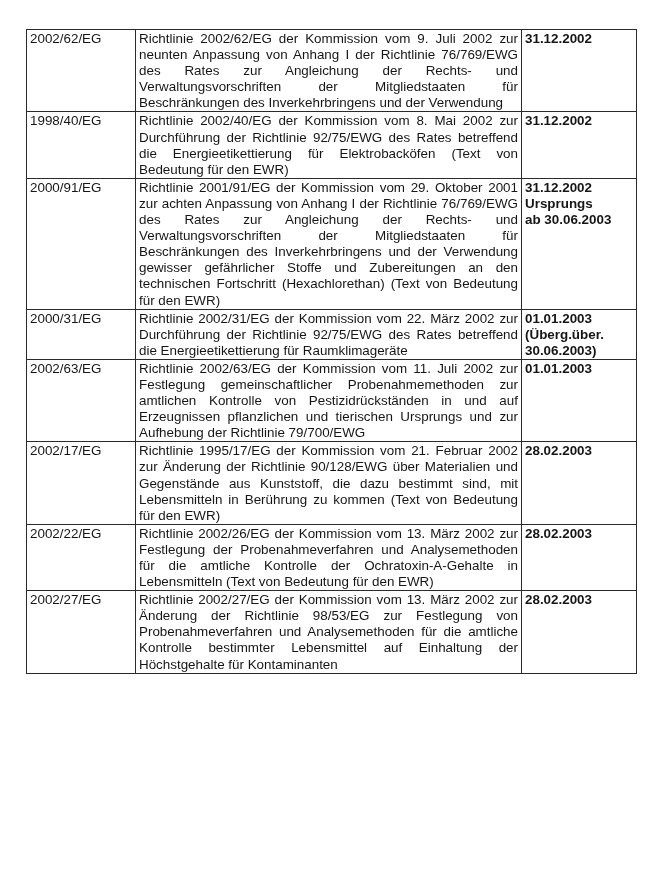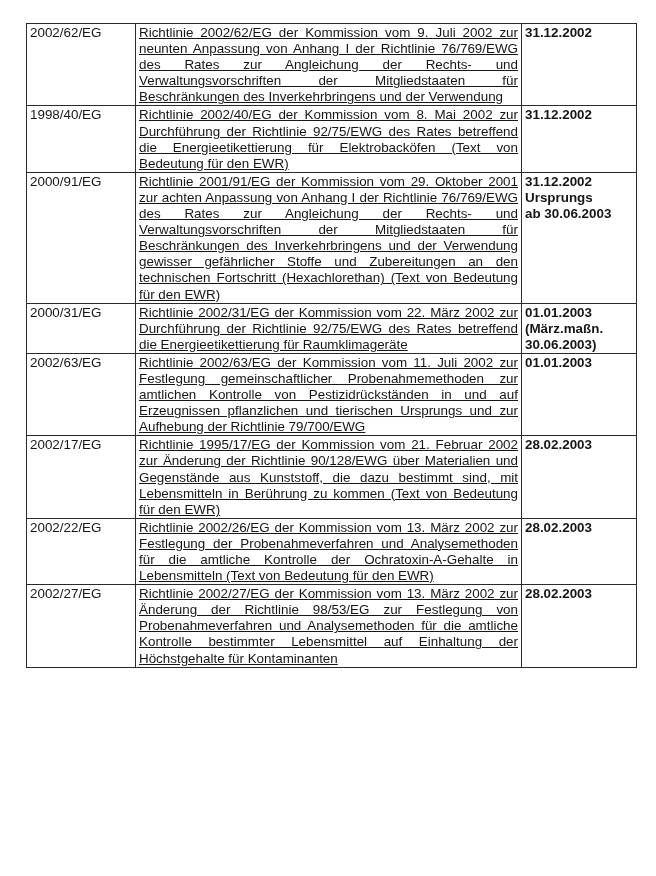--- a/index.html
+++ b/index.html
@@ -1,33 +1,33 @@
 <!DOCTYPE html>
 <html><head>
 <meta charset="utf-8">
 <style>
   html, body { margin: 0; padding: 0; background: #ffffff; }
   body { width: 656px; height: 876px; position: relative; overflow: hidden; }
   #doc {
-    position: absolute; left: 26px; top: 23px;
+    position: absolute; left: 26px; top: 29px;
     width: 609px;
     border-collapse: collapse;
     table-layout: fixed;
     font-family: "Liberation Sans", sans-serif;
     font-size: 13.4px;
     line-height: 16.1px;
     color: #161616;
   }
   #doc td {
     border: 1.2px solid #2a2a2a;
     vertical-align: top;
     padding: 1px 3px 0 3px;
   }
   #doc td.ref { width: 102px; }
-  #doc td.desc { width: 379px; text-align: justify; hyphens: manual; text-decoration: underline; }
+  #doc td.desc { width: 379px; text-align: justify; hyphens: manual; }
   #doc td.date { width: 108px; font-weight: bold; }
 </style>
 </head>
 <body>
 
 <table id="doc">
   <tbody id="doc-body">
       <tr>
         <td class="ref">2002/62/EG</td>
         <td class="desc">Richtlinie 2002/62/EG der Kommission vom 9. Juli 2002 zur neunten Anpassung von Anhang I der Richtlinie 76/769/EWG des Rates zur Angleichung der Rechts- und Verwaltungsvorschriften der Mit­gliedstaaten für Beschränkungen des Inverkehrbrin­gens und der Verwendung</td>
@@ -49,21 +49,21 @@
           <div>31.12.2002</div>
           <div>Ursprungs</div>
           <div>ab 30.06.2003</div>
         </td>
       </tr>
       <tr>
         <td class="ref">2000/31/EG</td>
         <td class="desc">Richtlinie 2002/31/EG der Kommission vom 22. März 2002 zur Durchführung der Richtlinie 92/75/EWG des Rates betreffend die Energieetikettierung für Raum­klimageräte</td>
         <td class="date">
           <div>01.01.2003</div>
-          <div>(März.maßn.</div>
+          <div>(Überg.über.</div>
           <div>30.06.2003)</div>
         </td>
       </tr>
       <tr>
         <td class="ref">2002/63/EG</td>
         <td class="desc">Richtlinie 2002/63/EG der Kommission vom 11. Juli 2002 zur Festlegung gemeinschaftlicher Probenah­memethoden zur amtlichen Kontrolle von Pestizid­rückständen in und auf Erzeugnissen pflanzlichen und tierischen Ursprungs und zur Aufhebung der Richtlinie 79/700/EWG</td>
         <td class="date">
           <div>01.01.2003</div>
         </td>
       </tr>

